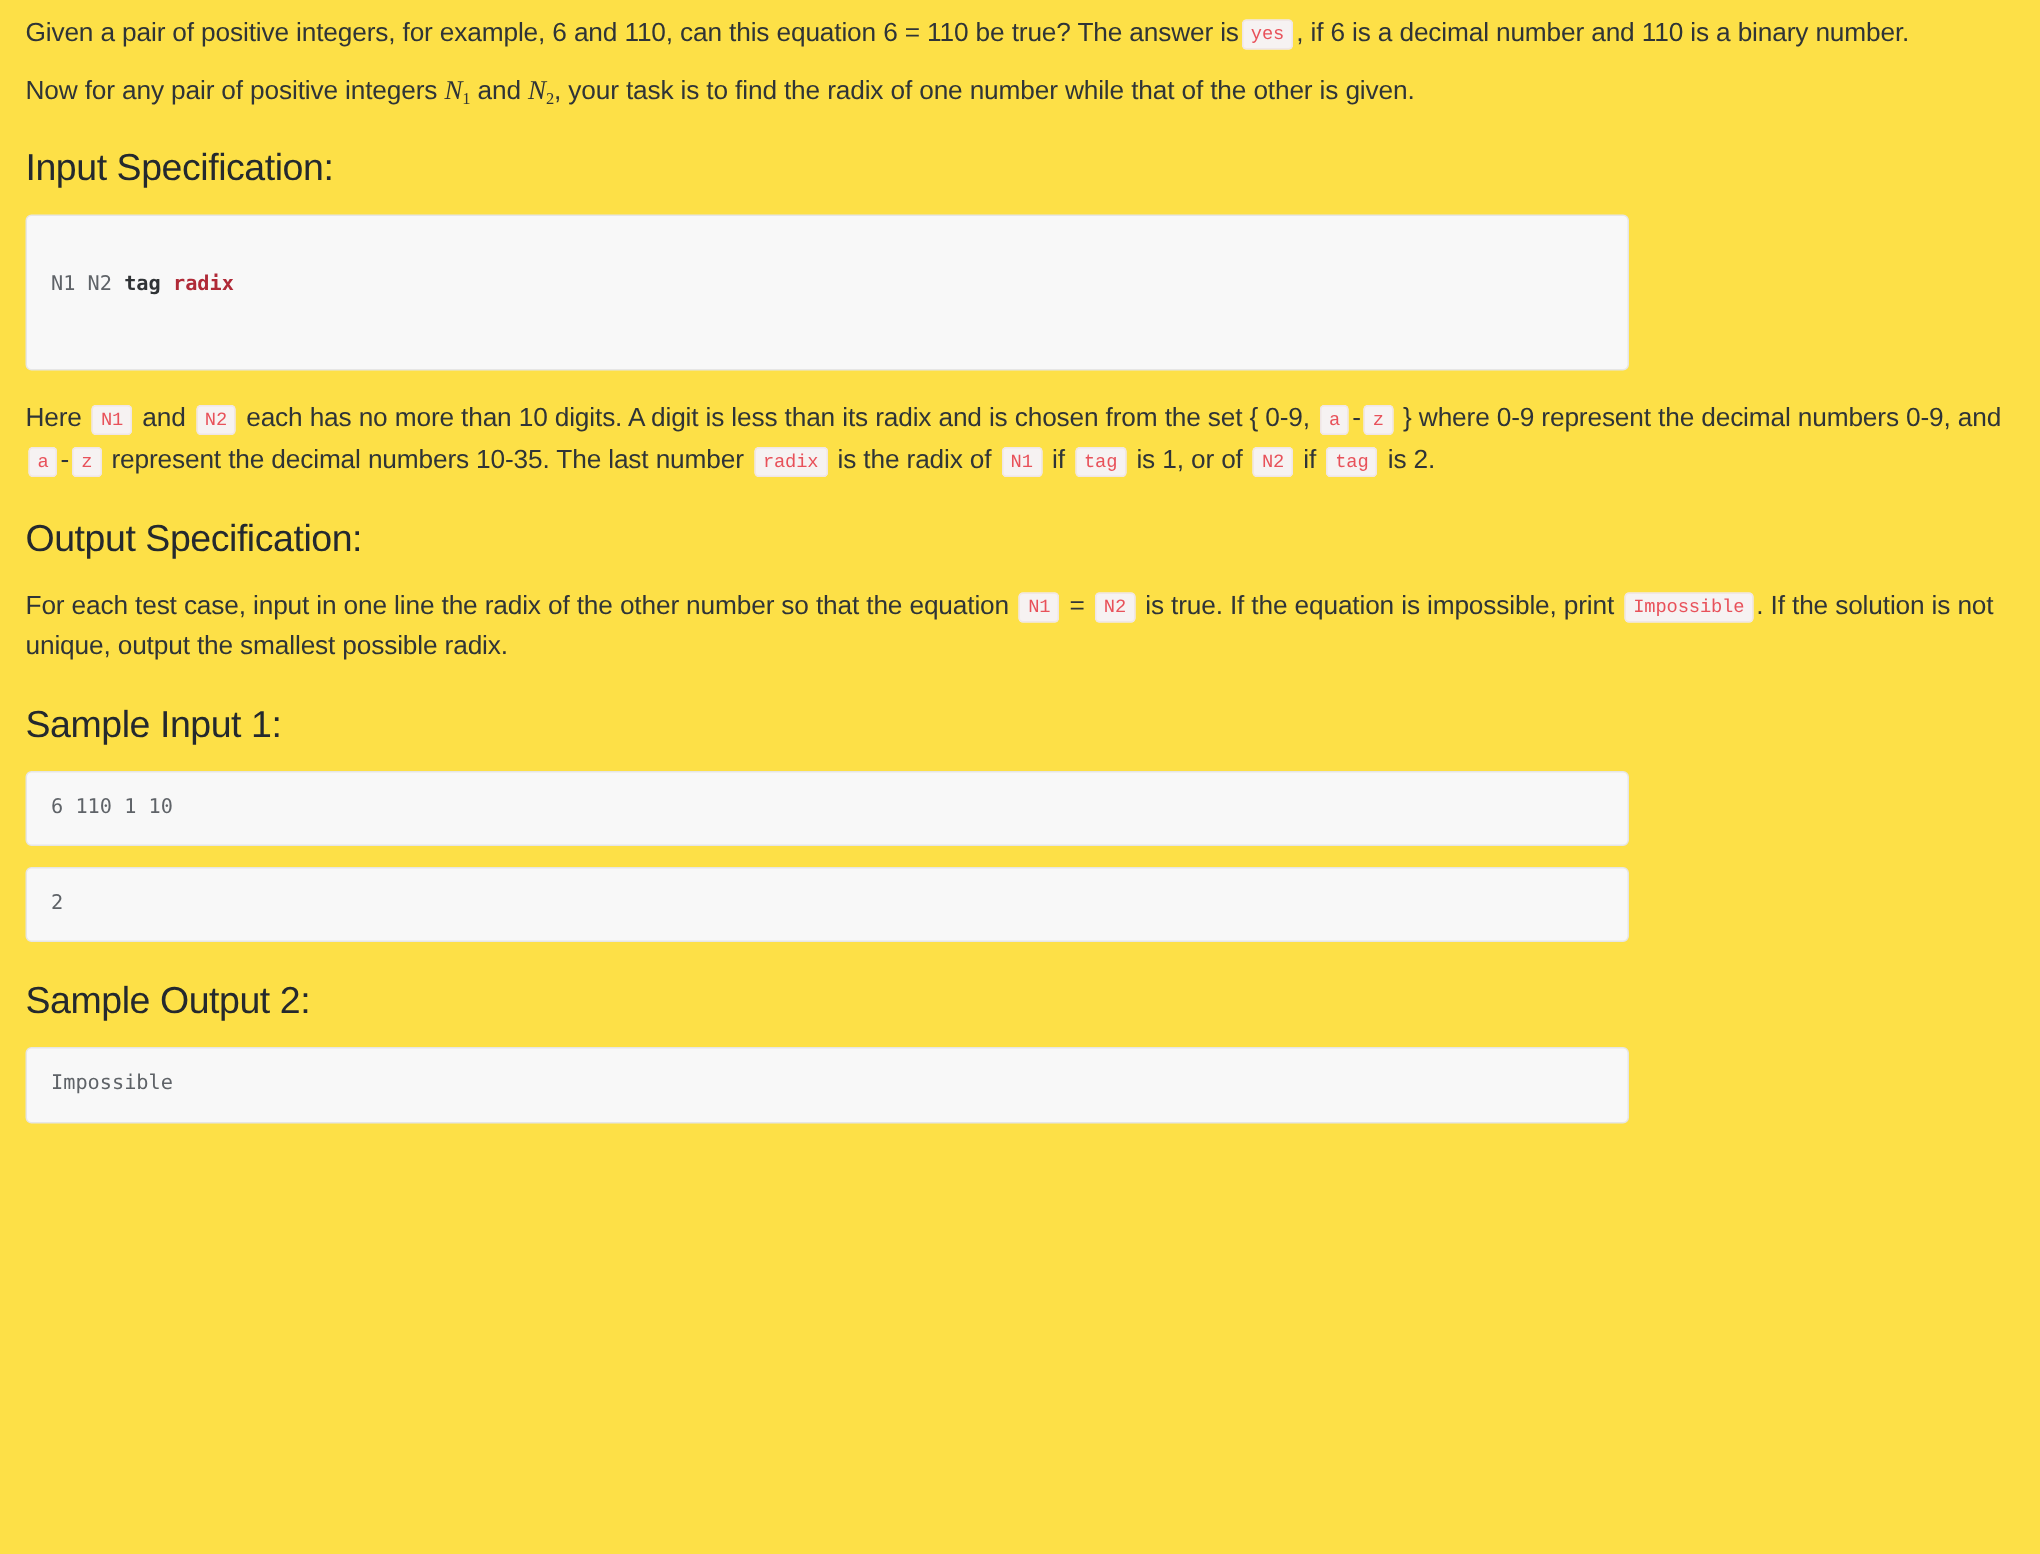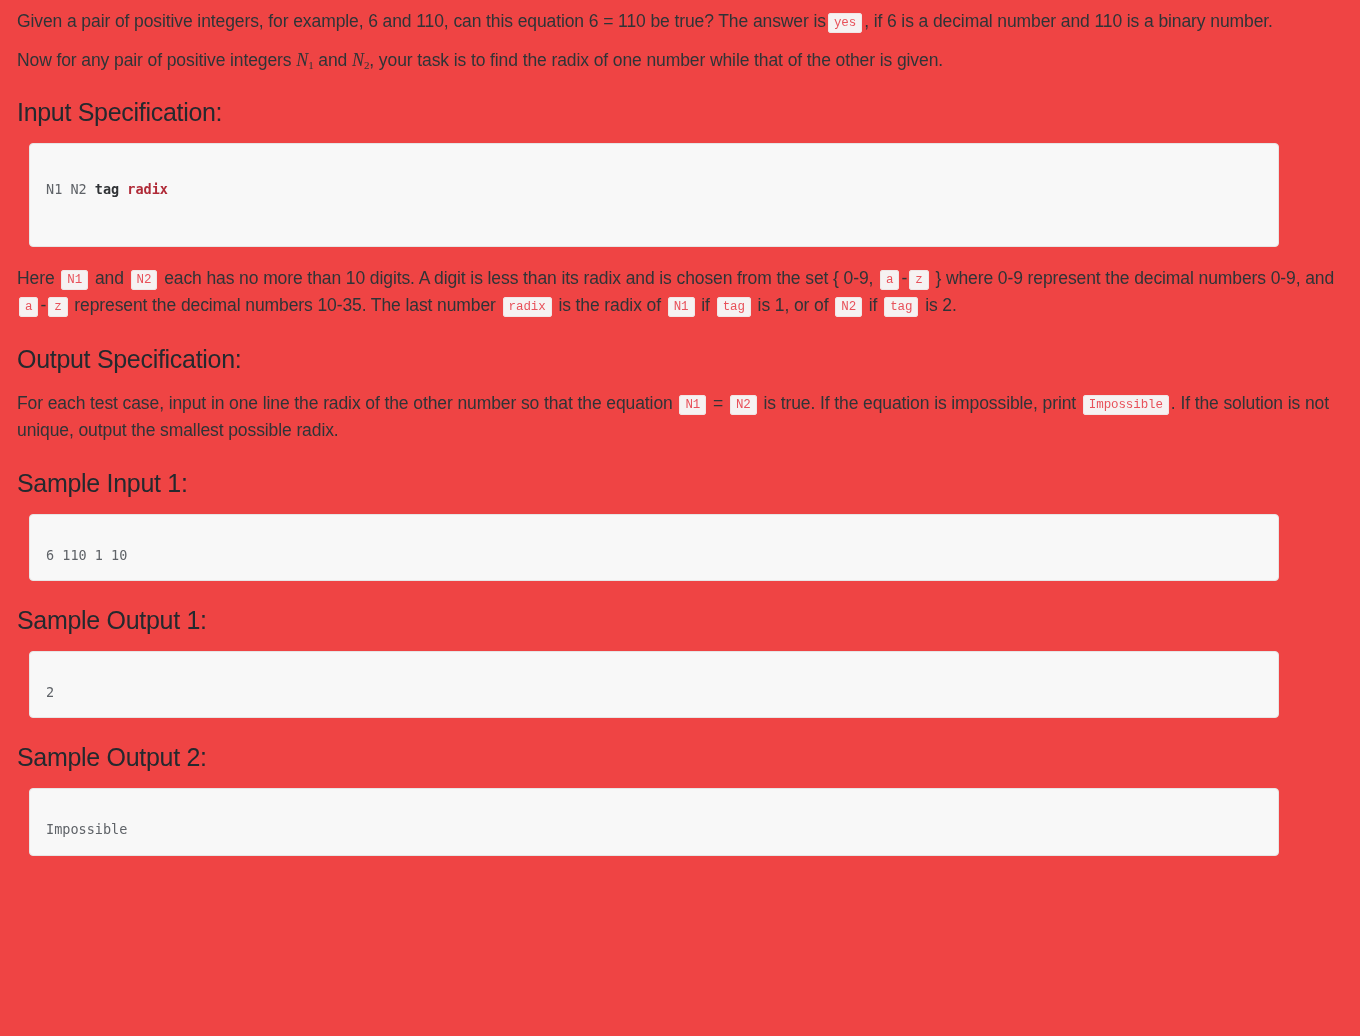--- a/index.html
+++ b/index.html
@@ -11,21 +11,21 @@
   body {
     width: 1360px;
     height: 1036px;
     font-family: "Liberation Sans", sans-serif;
     color: #2f3437;
     overflow: hidden;
   }
   .page {
     width: 1360px;
     min-height: 1036px;
-    background: #ef4444;
+    background: #fde047;
     padding: 8px 12px 0 17px;
   }
 
   p.para {
     font-size: 17.5px;
     line-height: 1.55;
     margin: 0 0 12px 0;
     color: #2f3437;
     letter-spacing: -0.1px;
   }
@@ -65,36 +65,36 @@
     font-size: 11px;
     vertical-align: -3px;
     font-family: "Liberation Serif", "DejaVu Serif", serif;
   }
 
   
   pre.codeblock {
     background: #f8f8f8;
     border: 1px solid #e6e6e6;
     border-radius: 4px;
-    margin: 0 0 14px 12px;
+    margin: 0 0 14px 0;
     padding: 13px 16px;
     font-family: "Liberation Mono", "DejaVu Sans Mono", monospace;
     font-size: 13.5px;
     line-height: 1.5;
     color: #5f6368;
     overflow: hidden;
-    width: 1250px;
+    width: 1069px;
   }
   pre.codeblock.tall {
     padding-top: 35px;
     padding-bottom: 45px;
     margin-bottom: 18px;
   }
   pre.codeblock.short {
-    padding-top: 30px;
+    padding-top: 13px;
     padding-bottom: 13px;
     min-height: 41px;
   }
   .tok-plain  { color: #5f6368; }
   .tok-bold   { color: #303336; font-weight: bold; }
   .tok-key-r  { color: #b02a37; font-weight: bold; }
 </style>
 </head>
 <body>
 
@@ -111,20 +111,19 @@
 
   <p class="para"><span>Here</span> <code class="chip">N1</code> <span>and</span> <code class="chip">N2</code> <span>each has no more than 10 digits. A digit is less than its radix and is chosen from the set { 0-9,</span> <code class="chip">a</code><span>-</span><code class="chip">z</code> <span>} where 0-9 represent the decimal numbers 0-9, and</span> <code class="chip">a</code><span>-</span><code class="chip">z</code> <span>represent the decimal numbers 10-35. The last number</span> <code class="chip">radix</code> <span>is the radix of</span> <code class="chip">N1</code> <span>if</span> <code class="chip">tag</code> <span>is 1, or of</span> <code class="chip">N2</code> <span>if</span> <code class="chip">tag</code> <span>is 2.</span></p>
 
   <h2 class="section">Output Specification:</h2>
 
   <p class="para"><span>For each test case, input in one line the radix of the other number so that the equation</span> <code class="chip">N1</code> <span>=</span> <code class="chip">N2</code> <span>is true. If the equation is impossible, print</span> <code class="chip">Impossible</code><span>. If the solution is not unique, output the smallest possible radix.</span></p>
 
   <h2 class="section">Sample Input 1:</h2>
   <pre class="codeblock short"><code>6 110 1 10</code></pre>
 
-  <h2 class="section">Sample Output 1:</h2>
   <pre class="codeblock short"><code>2</code></pre>
 
   <h2 class="section">Sample Output 2:</h2>
 
   <pre class="codeblock short"><code>Impossible</code></pre>
 
 </div>
 
 </body></html>

